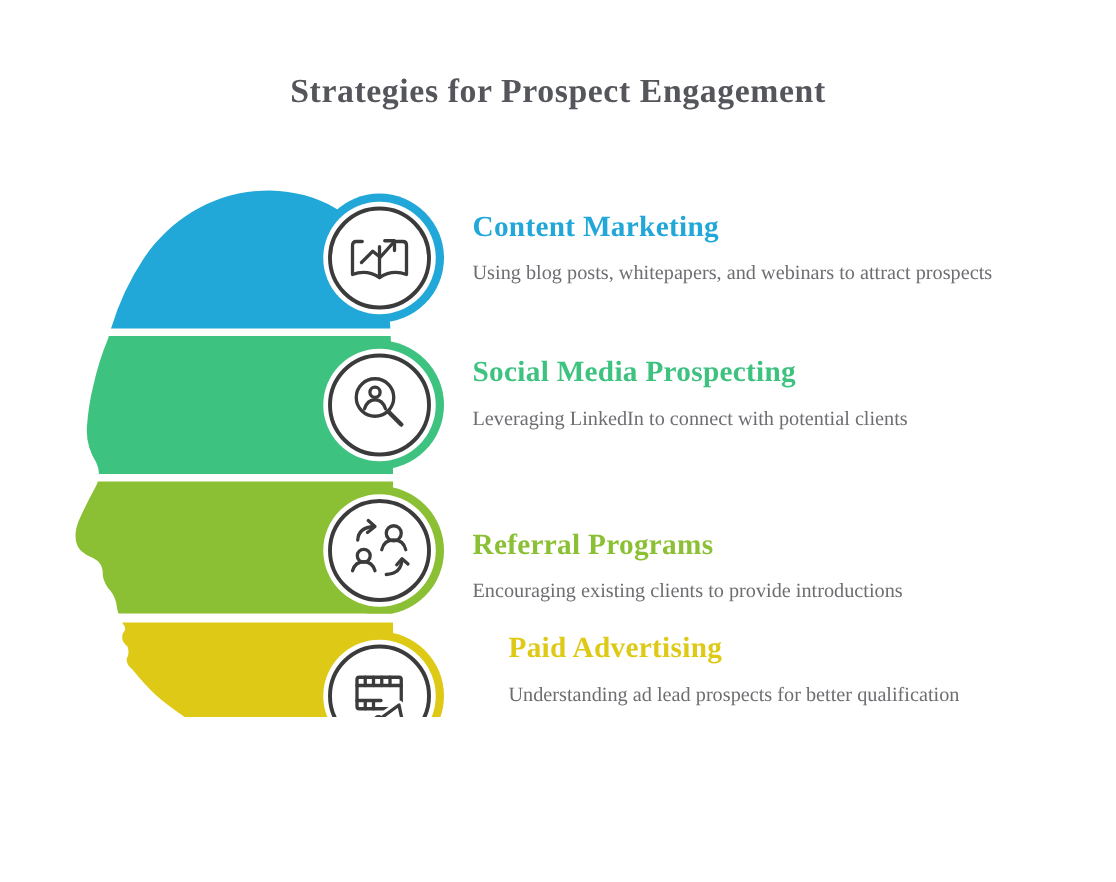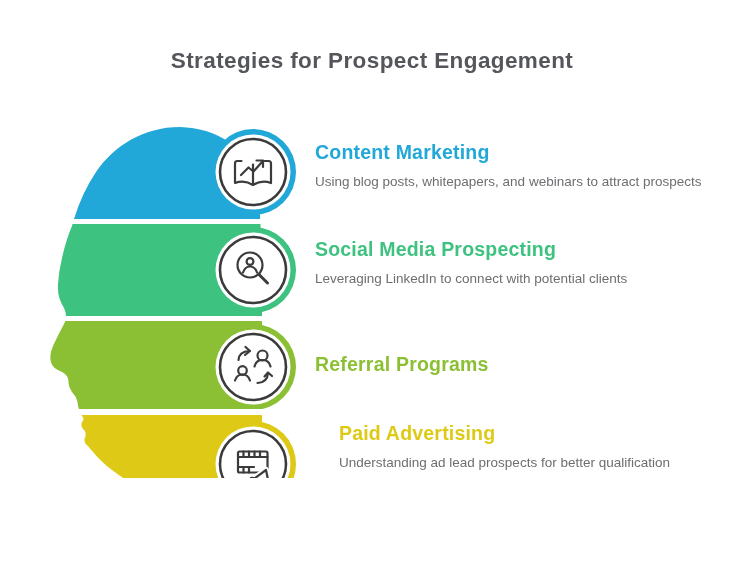--- a/index.html
+++ b/index.html
@@ -1,19 +1,19 @@
 <!DOCTYPE html>
 <html style="--c0: #21A8D8; --c1: #3DC27F; --c2: #8CC034; --c3: #DECA16; --title: #55565B; --description: #6D6E71; --icon: #3B3B3B; --background: #FFFFFF;"><head>
 <meta charset="utf-8">
 <style>
   html,body{margin:0;padding:0;background:#fff;}
   .canvas{
     position:relative;width:744px;height:478px;overflow:hidden;
     background:var(--background,#fff);
-    font-family:Liberation Sans, sans-serif;
+    font-family:Liberation Serif, serif;
   }
   .title{
     position:absolute;top:48px;left:0;width:744px;margin:0;
     text-align:center;font-size:22.5px;font-weight:700;letter-spacing:.4px;
     color:var(--title,#55565B);
   }
   .head-svg{position:absolute;top:0;left:0;}
   .fill0{fill:var(--c0,#21A8D8);}
   .fill1{fill:var(--c1,#3DC27F);}
   .fill2{fill:var(--c2,#8CC034);}
@@ -142,19 +142,20 @@
   <div class="row r1">
     <h2 class="h1">Social Media Prospecting</h2>
     <p>Leveraging LinkedIn to connect with potential clients</p>
   </div>
   <div class="row r0">
     <h2 class="h0">Content Marketing</h2>
     <p>Using blog posts, whitepapers, and webinars to attract prospects</p>
   </div>
   <div class="row r2">
     <h2 class="h2c">Referral Programs</h2>
+    <p>Encouraging existing clients to provide introductions</p>
   </div>
   <div class="row r3">
     <h2 class="h3">Paid Advertising</h2>
     <p>Understanding ad lead prospects for better qualification</p>
   </div>
 
 </div>
 
 </body></html>

